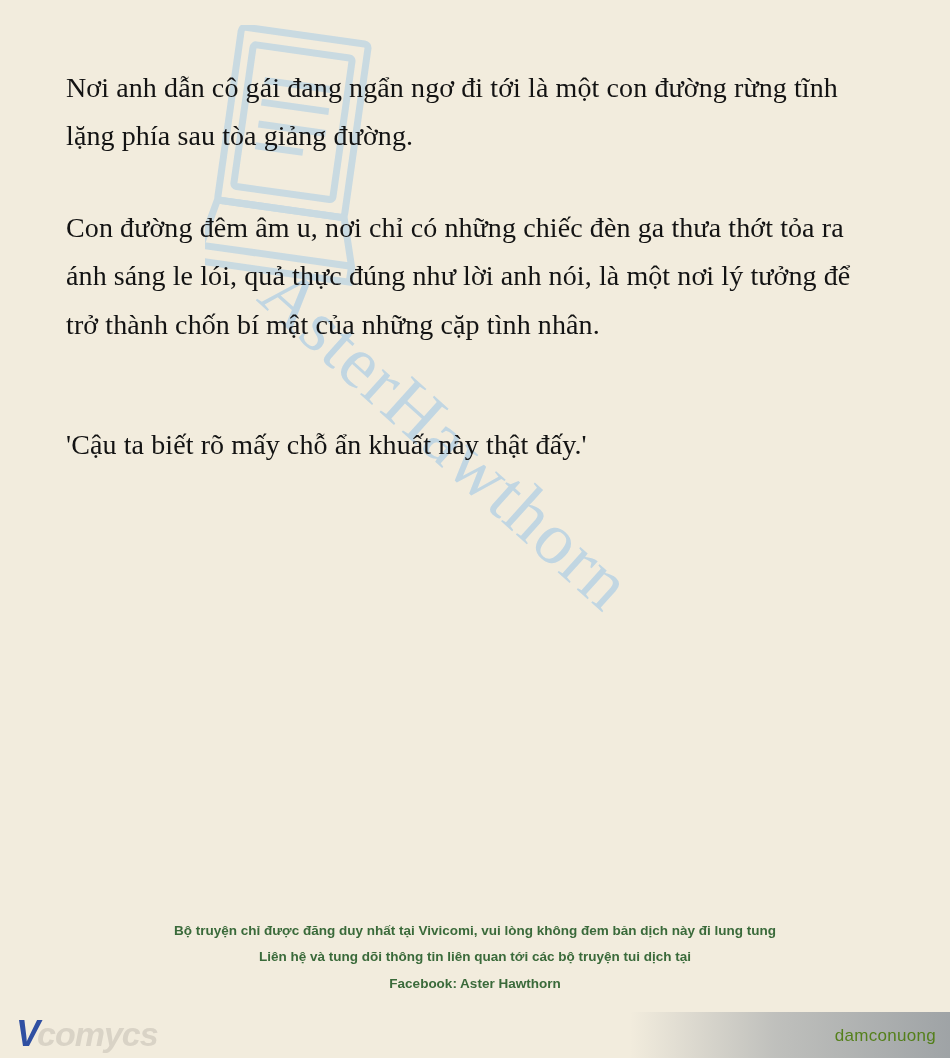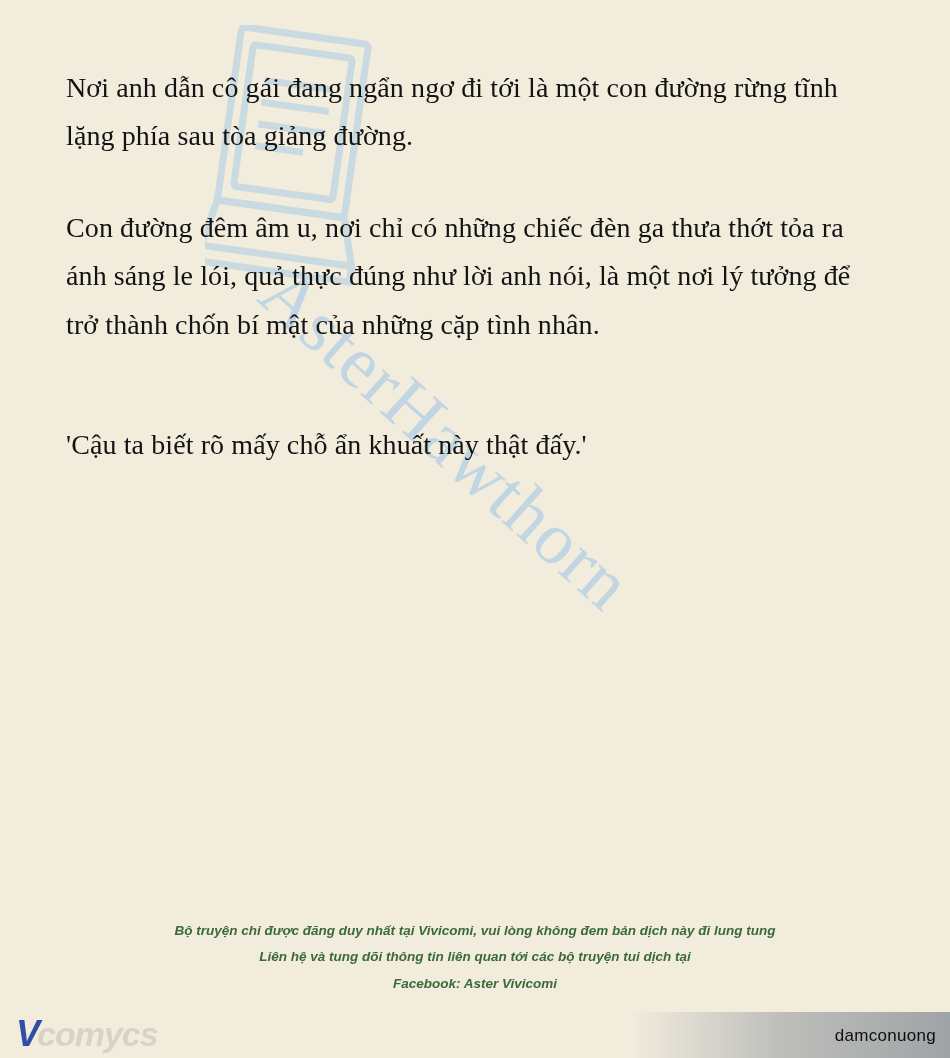--- a/index.html
+++ b/index.html
@@ -69,21 +69,20 @@
   
   #credits {
     position: absolute;
     left: 0;
     right: 0;
     top: 918px;
     z-index: 2;
     text-align: center;
     color: #3a6a3a;
     font-family: "Liberation Sans", sans-serif;
-    font-style: italic;
     font-weight: bold;
     font-size: 13.5px;
     line-height: 1.95;
   }
   #credits div {
     white-space: nowrap;
   }
 
   
   #bottom-bar {
@@ -115,21 +114,21 @@
   #vcomics-logo .rest {
     color: #d9d3c6;
     font-size: 34px;
     line-height: 1;
     margin-left: -2px;
   }
   #site-tag {
     position: absolute;
     right: 14px;
     bottom: 12px;
-    color: #000000;
+    color: #4d7c0f;
     opacity: 0.92;
     font-family: "Liberation Sans", sans-serif;
     font-size: 17px;
     letter-spacing: 0.3px;
   }
   #bottom-right-shade {
     position: absolute;
     right: 0;
     bottom: 0;
     width: 320px;
@@ -158,21 +157,21 @@
 
 <div id="content">
   <p class="para tight">Nơi anh dẫn cô gái đang ngẩn ngơ đi tới là một con đường rừng tĩnh lặng phía sau tòa giảng đường.</p>
   <p class="para">Con đường đêm âm u, nơi chỉ có những chiếc đèn ga thưa thớt tỏa ra ánh sáng le lói, quả thực đúng như lời anh nói, là một nơi lý tưởng để trở thành chốn bí mật của những cặp tình nhân.</p>
   <p class="para last">'Cậu ta biết rõ mấy chỗ ẩn khuất này thật đấy.'</p>
 </div>
 
 <div id="credits">
   <div>Bộ truyện chỉ được đăng duy nhất tại Vivicomi, vui lòng không đem bản dịch này đi lung tung</div>
   <div>Liên hệ và tung dõi thông tin liên quan tới các bộ truyện tui dịch tại</div>
-  <div>Facebook: Aster Vivicomi</div>
+  <div>Facebook: Aster Hawthorn</div>
 </div>
 
 <div id="bottom-bar">
   <div id="bottom-right-shade"></div>
   <div id="vcomics-logo">
     <span class="v">V</span>
     <span class="rest">comycs</span>
   </div>
   <div id="site-tag">damconuong</div>
 </div>

